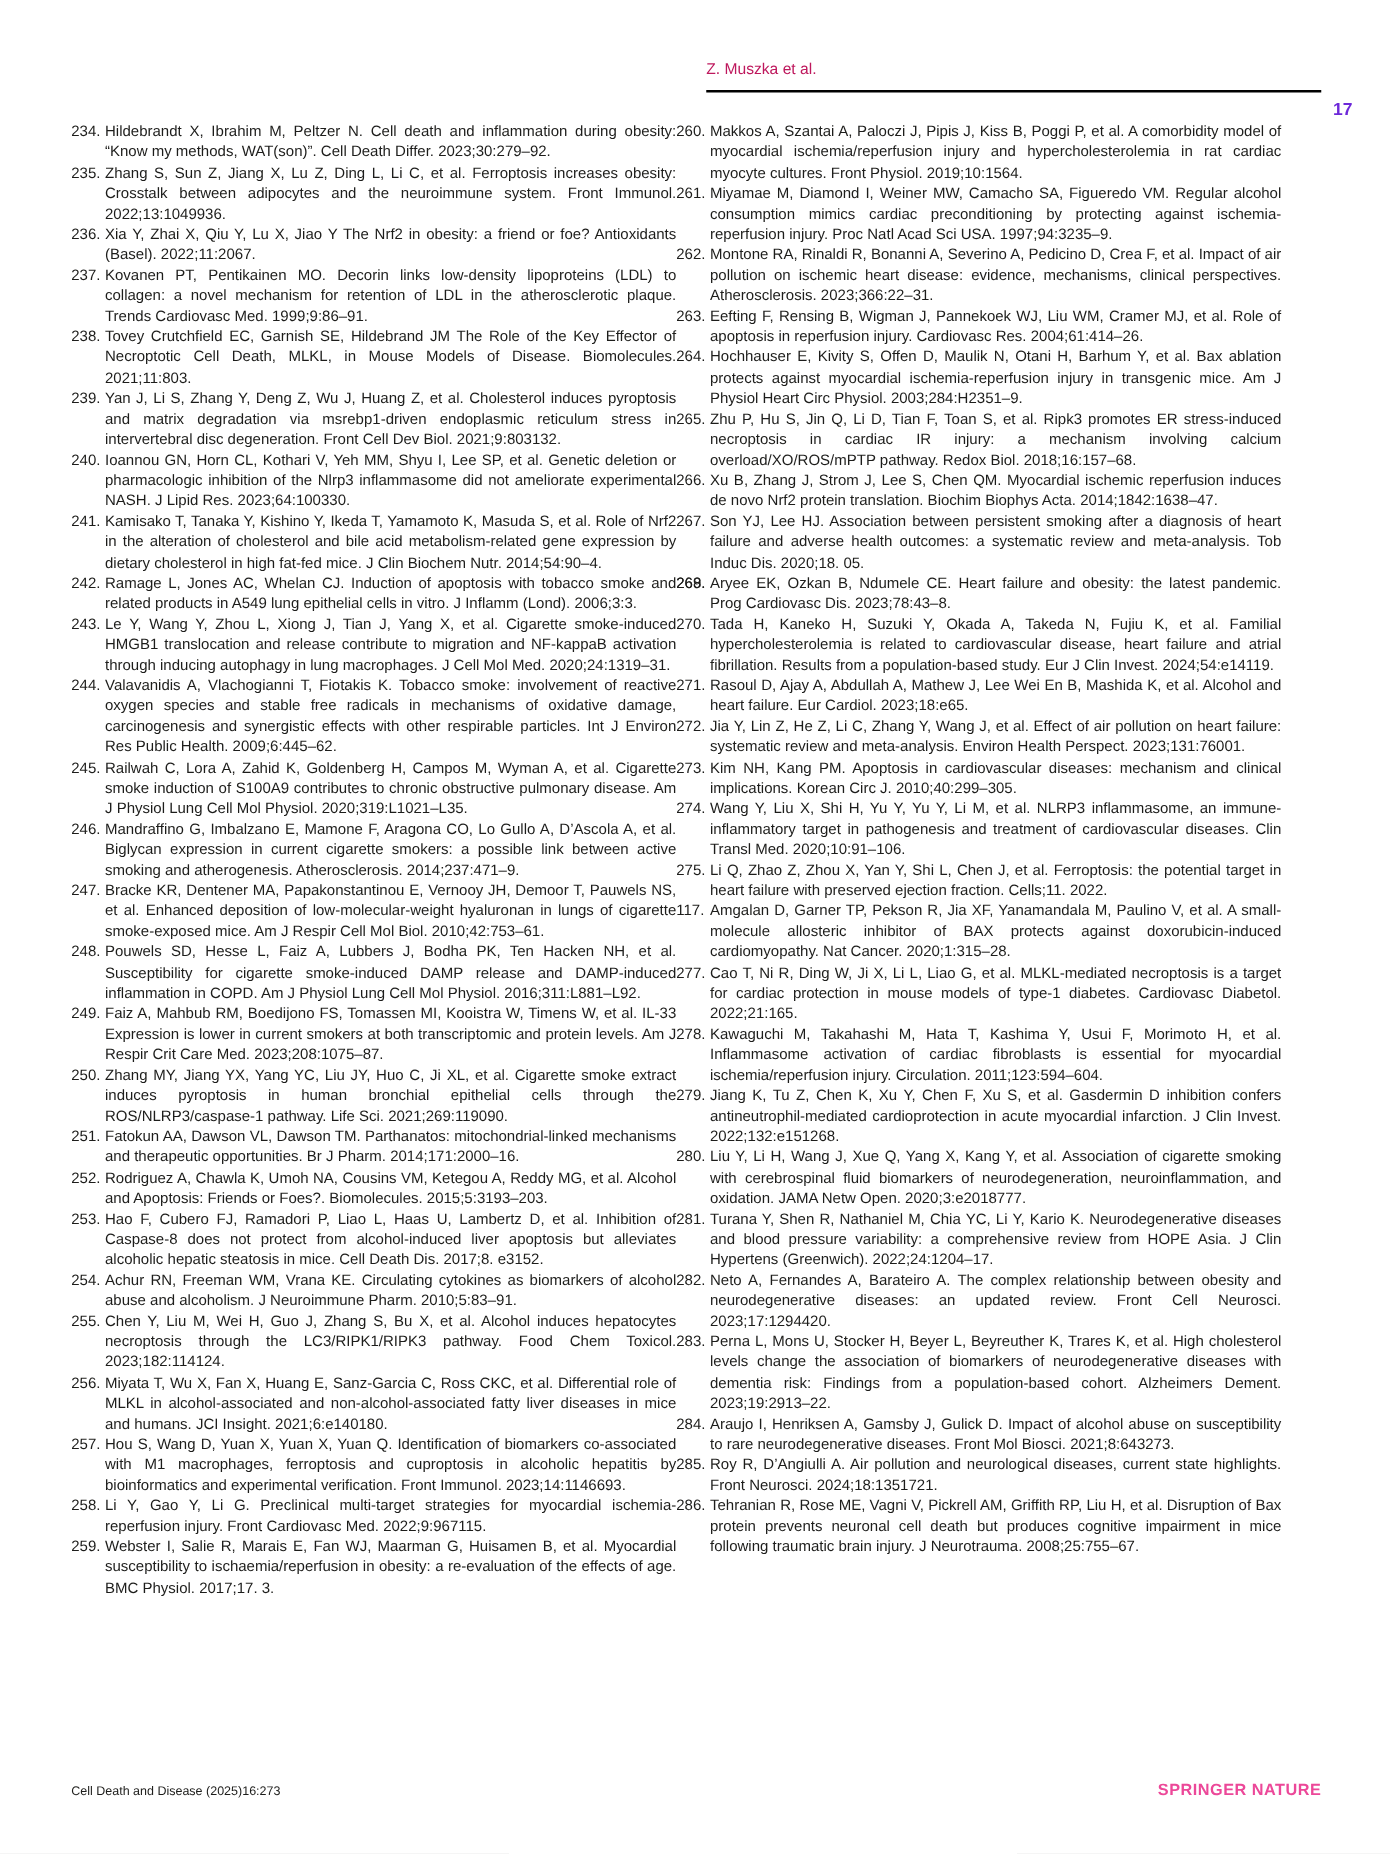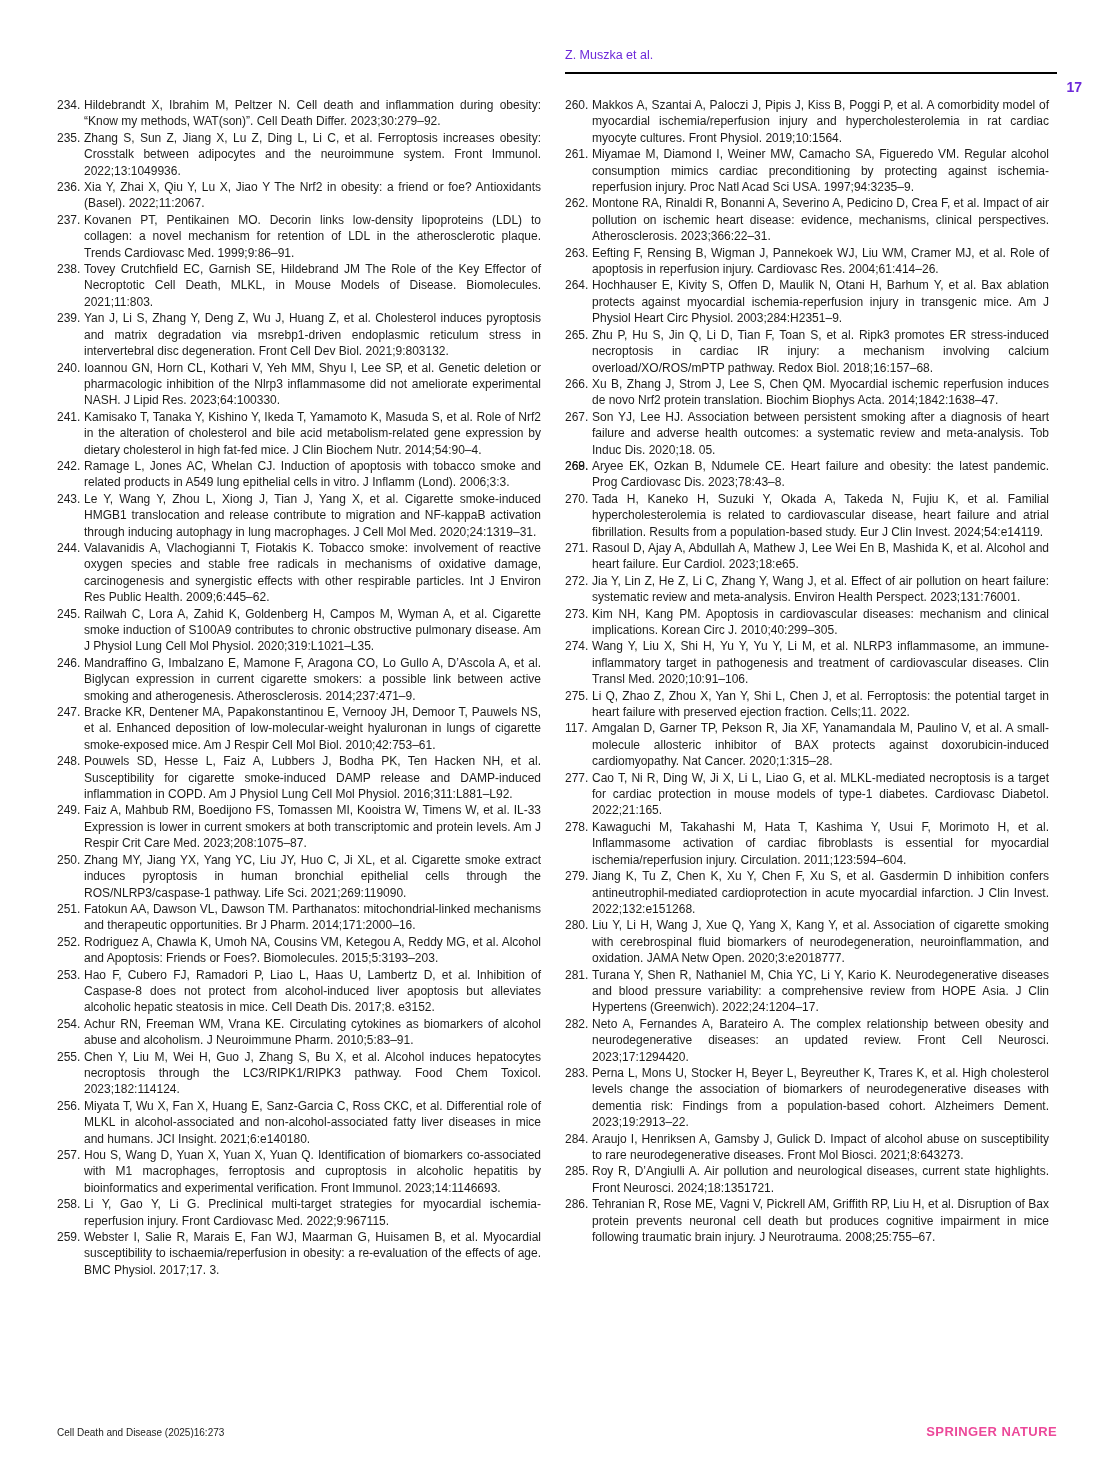--- a/index.html
+++ b/index.html
@@ -12,21 +12,21 @@
     font-family: "Liberation Sans", sans-serif;
     color: #1d1d1b;
     overflow: hidden;
   }
   
   .running-author {
     position: absolute;
     left: 565px;
     top: 48px;
     font-size: 12.5px;
-    color: #6d28d9;
+    color: #be185d;
   }
   .head-rule {
     position: absolute;
     left: 565px;
     width: 492px;
     top: 72px;
     height: 2px;
     background: #000;
   }
   .page-num {
@@ -37,21 +37,20 @@
     font-weight: bold;
     color: #6d28d9;
   }
   
   .columns {
     position: absolute;
     left: 57px;
     top: 97px;
     width: 992px;
     display: flex;
-    gap: 24px;
   }
   .col { width: 484px; }
   .ref {
     position: relative;
     padding-left: 27px;
     font-size: 12px;
     line-height: 16.4px;
     text-align: justify;
     text-justify: inter-word;
   }

